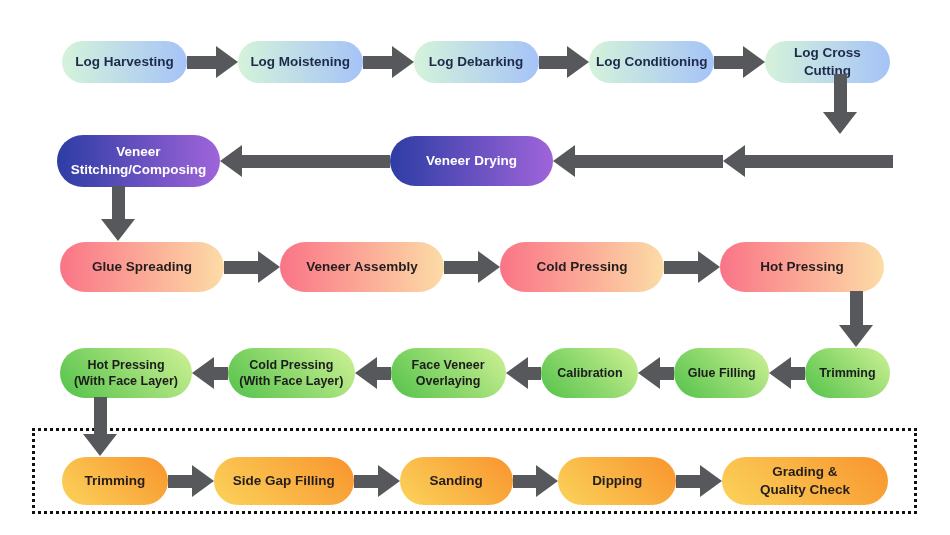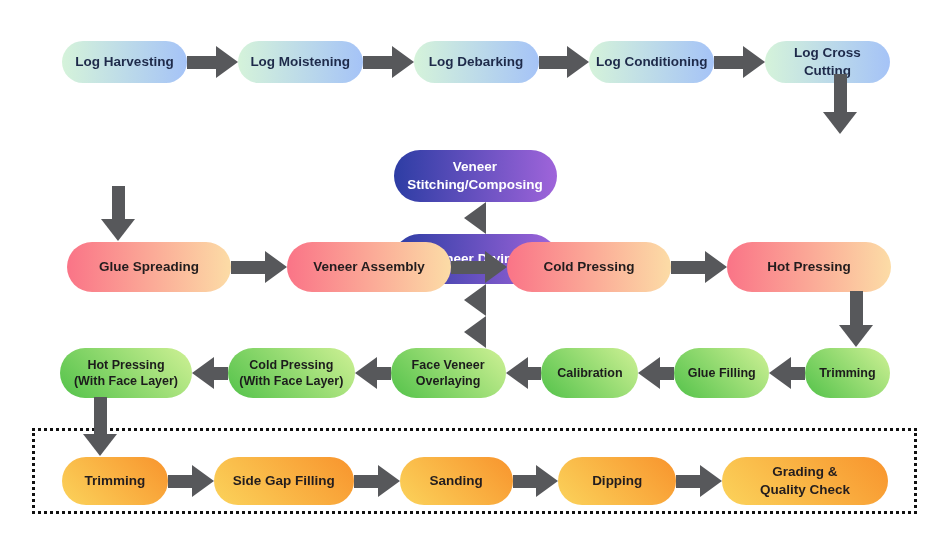--- a/index.html
+++ b/index.html
@@ -24,24 +24,24 @@
   .tri-r { width:0; height:0; border-top:16px solid transparent; border-bottom:16px solid transparent; border-left:22px solid var(--arrow,#57585b); }
   .tri-l { width:0; height:0; border-top:16px solid transparent; border-bottom:16px solid transparent; border-right:22px solid var(--arrow,#57585b); }
   
   .varrow { position:absolute; display:flex; flex-direction:column; align-items:center; z-index:3; width:34px; }
   .varrow .vshaft { width:13px; flex:1 1 0; background:var(--arrow,#57585b); }
   .varrow .vtri { width:0; height:0; border-left:17px solid transparent; border-right:17px solid transparent; border-top:22px solid var(--arrow,#57585b); }
 
   
   #row1 { left:62px;  top:41px;  width:828px; height:42px; font-size:13.5px; }
   #row1 .pill { width:125px; height:42px; }
-  #row2 { left:57px;  top:150px; width:836px; height:52px; font-size:13.5px;flex-direction:column; }
+  #row2 { left:57px;  top:135px; width:836px; height:52px; font-size:13.5px; }
   #row2 .pill { width:163px; height:50px; }
   #row2 .pill.tall { height:52px; }
-  #row3 { left:67px;  top:242px; width:824px; height:50px; font-size:13.5px; }
+  #row3 { left:60px;  top:242px; width:824px; height:50px; font-size:13.5px; }
   #row3 .pill { width:164px; height:50px; }
   #row4 { left:60px;  top:348px; width:830px; height:50px; font-size:12.5px; --gdir:45deg; }
   #row4 .pill { height:50px; padding:0 2px; }
   #row5 { left:62px;  top:457px; width:826px; height:48px; font-size:13.5px; --gdir:45deg; }
   #row5 .pill { height:48px; }
 
   .w85{width:85px} .w95{width:95px} .w97{width:97px} .w106{width:106px}
   .w113{width:113px} .w115{width:115px} .w118{width:118px} .w127{width:127px}
   .w132{width:132px} .w140{width:140px} .w166{width:166px}
 

